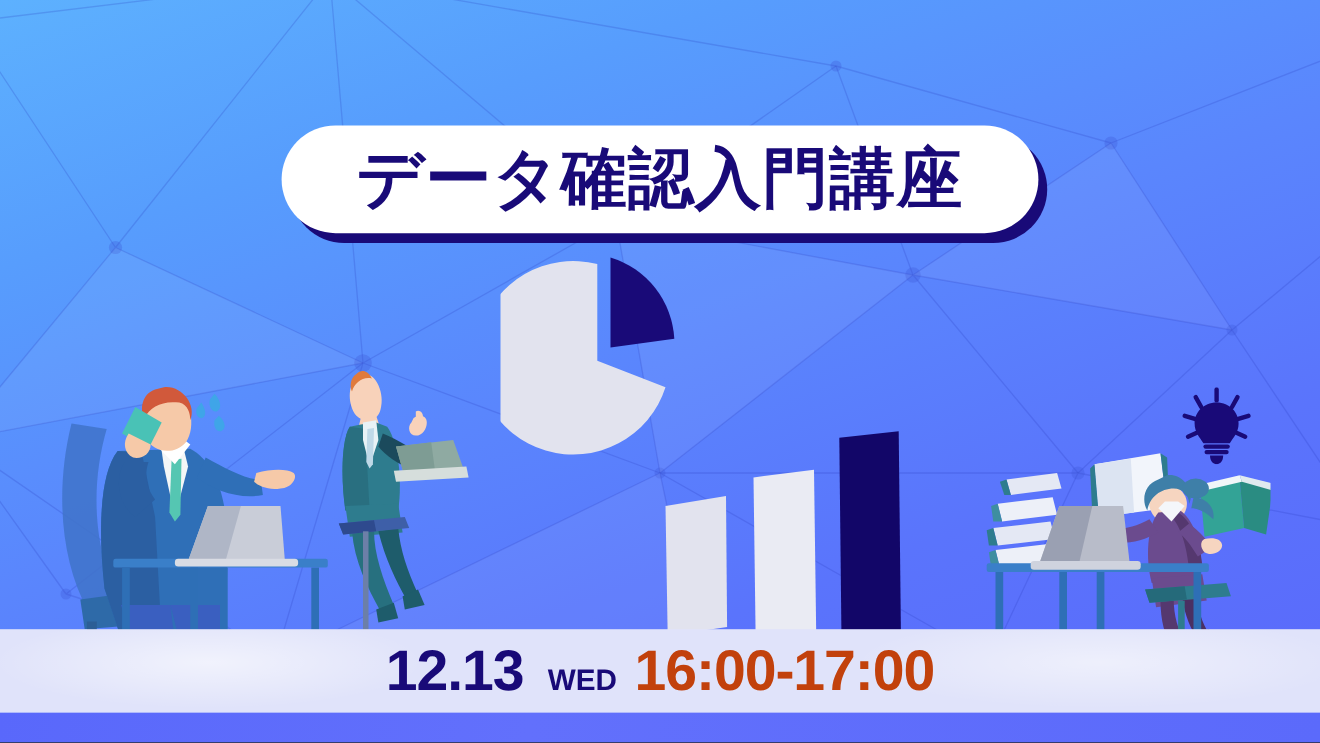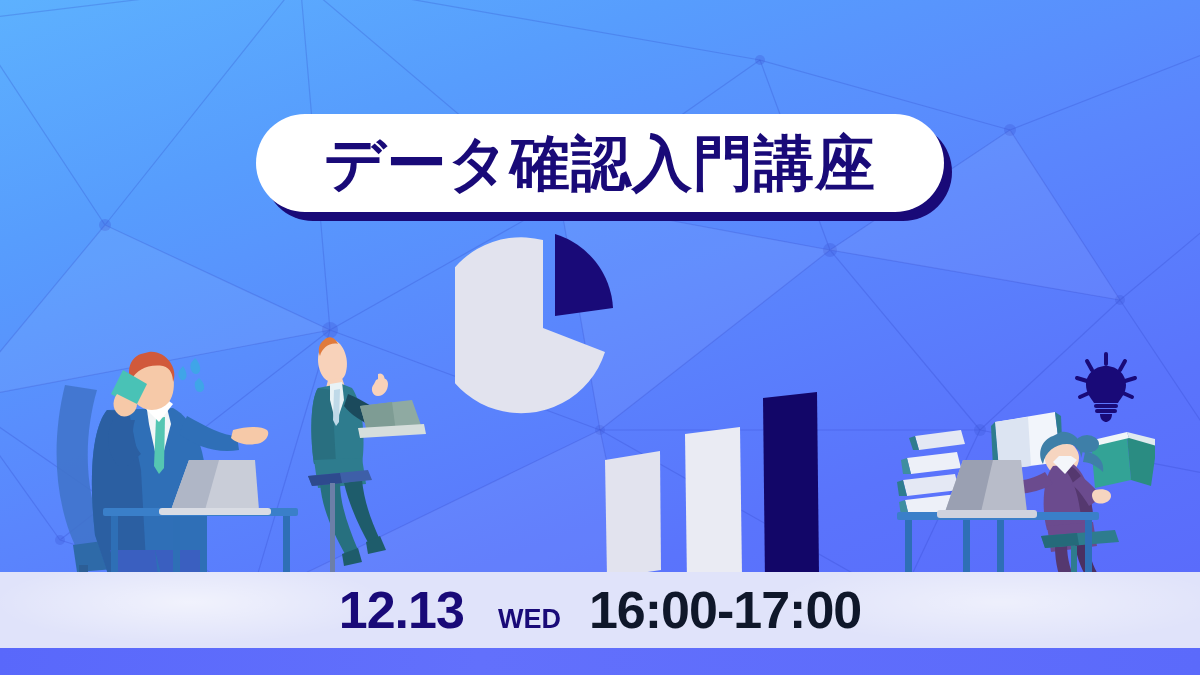--- a/index.html
+++ b/index.html
@@ -99,21 +99,21 @@
     height: 76px;
     background: #E0E3FA;
     display: flex;
     align-items: center;
     justify-content: center;
     overflow: hidden;
   }
   .date-inner {
     display: flex;
     align-items: baseline;
-    gap: 12px;
+    gap: 0;
     position: relative;
     z-index: 3;
   }
   .date-day {
     font-size: 52px;
     font-weight: 700;
     color: #190A78;
     letter-spacing: -1px;
     line-height: 1;
   }
@@ -122,21 +122,21 @@
     font-weight: 700;
     color: #190A78;
     letter-spacing: 0px;
     line-height: 1;
     margin-left: 22px;
     margin-right: 16px;
   }
   .date-time {
     font-size: 52px;
     font-weight: 700;
-    color: #0f172a;
+    color: #c2410c;
     letter-spacing: -1px;
     line-height: 1;
   }
   .band-glow {
     position: absolute;
     inset: 0;
     background:
       radial-gradient(ellipse 280px 60px at 190px 30px, rgba(255,255,255,.55), rgba(255,255,255,0) 70%),
       radial-gradient(ellipse 320px 60px at 1000px 30px, rgba(255,255,255,.45), rgba(255,255,255,0) 70%);
     z-index: 1;

